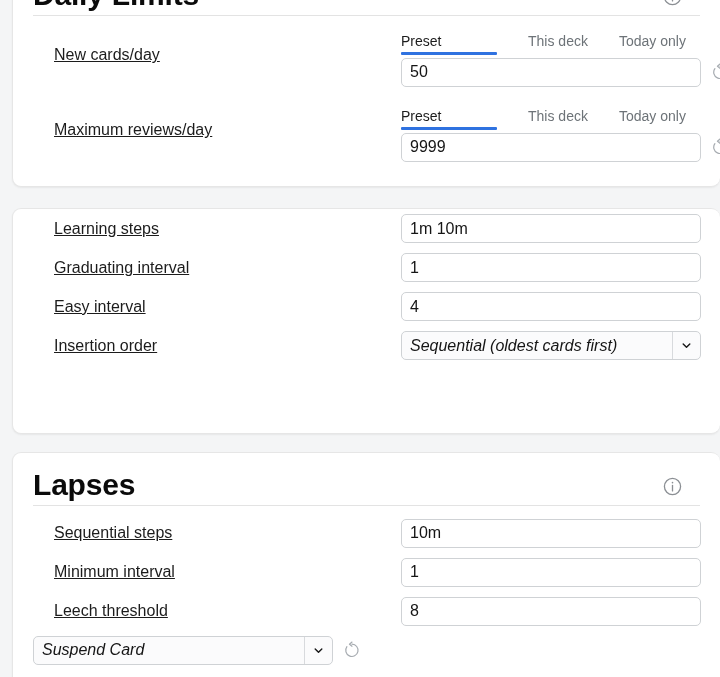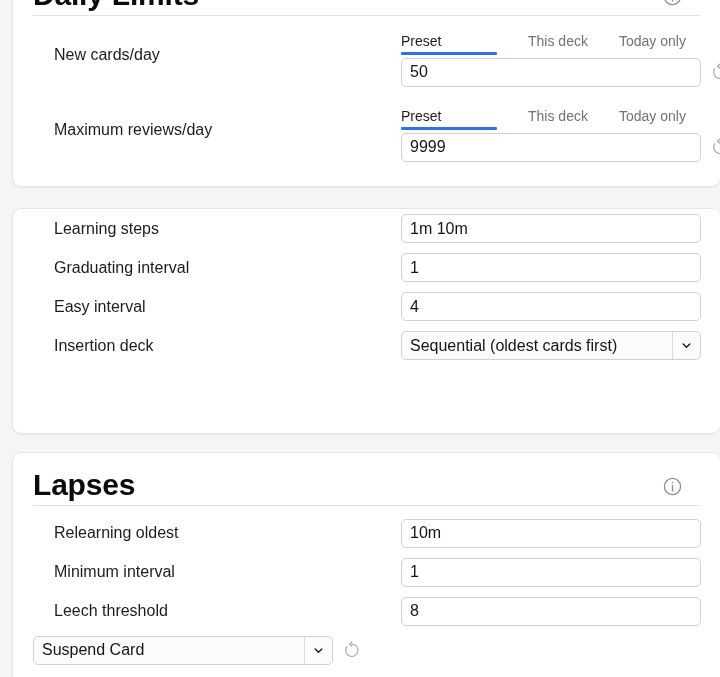--- a/index.html
+++ b/index.html
@@ -78,20 +78,21 @@
     min-height: 39px;
   }
   .row-label {
     flex: 0 0 auto;
     width: 368px;
     font-size: 16px;
     color: #1c1c1c;
     padding-left: 21px;
     box-sizing: border-box;
     line-height: 1.2;
+    text-decoration: underline;
   }
   .row-field {
     flex: 1 1 auto;
     display: flex;
     align-items: center;
     position: relative;
   }
 
   
   .limit-block {
@@ -154,20 +155,21 @@
     border-radius: 5px;
     background: #fbfbfc;
     font-size: 16px;
     color: #151515;
     display: flex;
     align-items: center;
     padding: 0 8px;
     cursor: pointer;
     white-space: nowrap;
     overflow: hidden;
+    font-style: italic;
   }
   .sel .sel-value { flex: 1 1 auto; overflow: hidden; text-overflow: ellipsis; }
   .sel .sel-arrow {
     flex: 0 0 auto;
     width: 27px;
     height: 100%;
     display: flex;
     align-items: center;
     justify-content: center;
     border-left: 1px solid #d8dadd;
@@ -276,21 +278,21 @@
 
     <div class="row">
       <div class="row-label">Easy interval</div>
       <div class="row-field">
         <input class="txt txt-widest" type="text" value="4" style="">
         <div class="revert-spacer"></div>
       </div>
     </div>
 
     <div class="row">
-      <div class="row-label">Insertion deck</div>
+      <div class="row-label">Insertion order</div>
       <div class="row-field">
         <div class="sel">
           <span class="sel-value">Sequential (oldest cards first)</span>
           <span class="sel-arrow">
             <svg viewBox="0 0 16 16" fill="none" stroke="currentColor" stroke-width="2.1" stroke-linecap="round" stroke-linejoin="round">
               <path d="M3.2 5.8 L8 10.6 L12.8 5.8"></path>
             </svg>
           </span>
         </div>
         <div class="revert-spacer"></div>
@@ -304,21 +306,21 @@
       <div class="info-icon">
         <svg viewBox="0 0 24 24" fill="none" stroke="currentColor" stroke-width="1.5">
           <circle cx="12" cy="12" r="9.25"></circle>
           <circle cx="12" cy="7.6" r="0.95" fill="currentColor" stroke="none"></circle>
           <path d="M12 10.8 L12 17" stroke-linecap="round"></path>
         </svg>
       </div>
     </div>
 
     <div class="row">
-      <div class="row-label">Relearning oldest</div>
+      <div class="row-label">Sequential steps</div>
       <div class="row-field">
         <input class="txt txt-widest" type="text" value="10m" style="">
         <div class="revert-spacer"></div>
       </div>
     </div>
 
     <div class="row">
       <div class="row-label">Minimum interval</div>
       <div class="row-field">
         <input class="txt txt-widest" type="text" value="1" style="">

